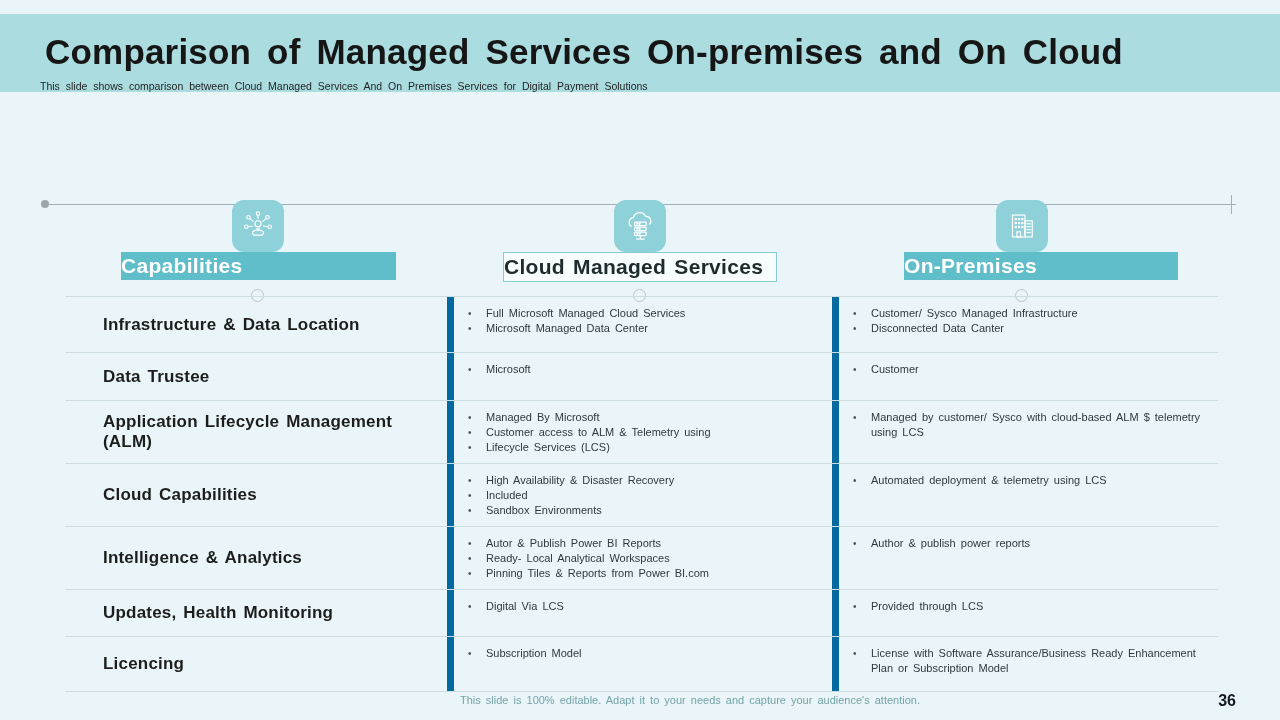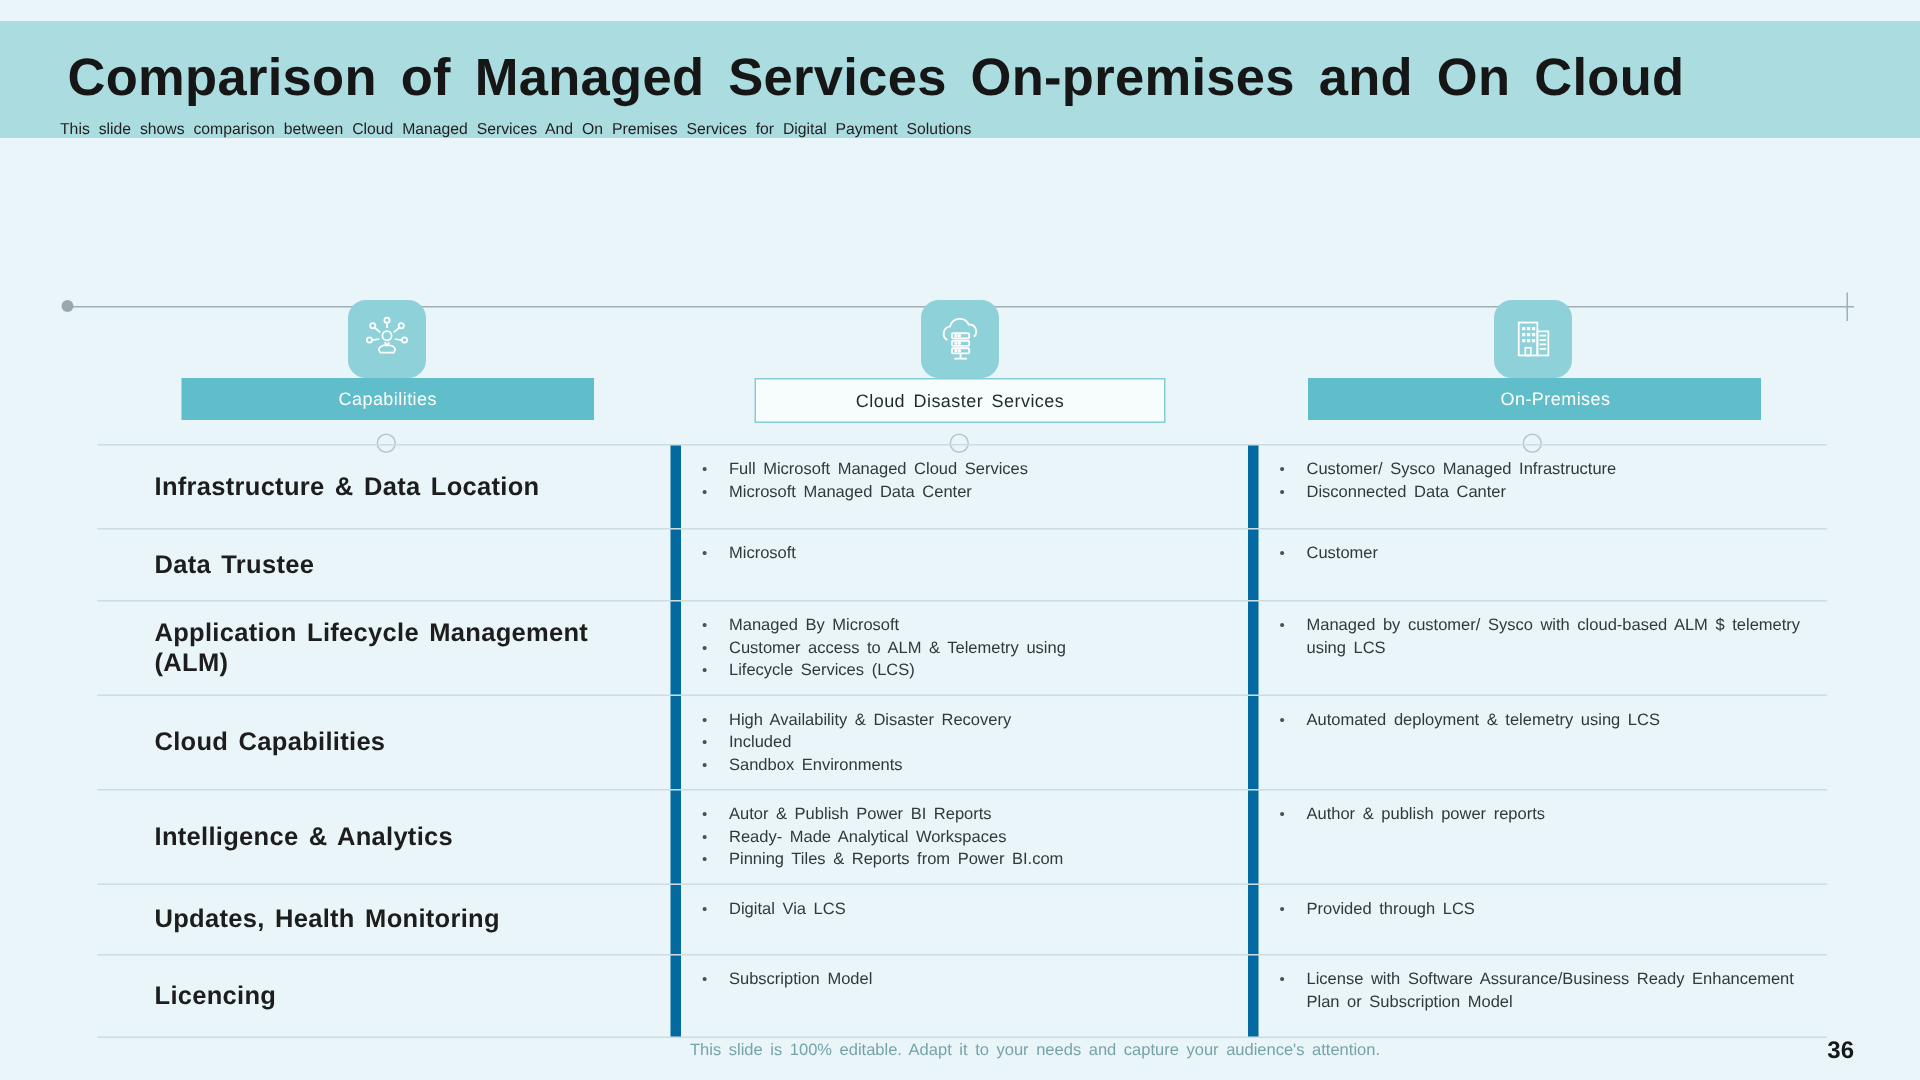--- a/index.html
+++ b/index.html
@@ -13,22 +13,22 @@
   .subtitle{position:absolute;top:80px;left:40px;font-size:10.5px;color:#1f1f1f;word-spacing:3px;}
 
   
   .tl-line{position:absolute;top:204px;left:45px;width:1191px;height:1px;background:#9fb0b5;}
   .tl-dot{position:absolute;top:200px;left:41px;width:8px;height:8px;border-radius:50%;background:#9aa7ad;}
   .tl-tick{position:absolute;top:195px;left:1231px;width:1px;height:19px;background:#9fb0b5;}
 
   
   .icon-sq{position:absolute;top:200px;width:52px;height:52px;border-radius:12px;background:#8ed1d9;
            display:flex;align-items:center;justify-content:center;}
-  .hbox{position:absolute;top:252px;height:28px;line-height:28px;text-align:center;
-        font-size:12px;font-weight:normal;letter-spacing:.3px;word-spacing:2px;}
+  .hbox{position:absolute;top:252px;height:28px;line-height:28px;
+        font-size:21px;font-weight:bold;letter-spacing:.3px;word-spacing:2px;}
   .hbox.filled{background:#5fbec9;color:#ffffff;}
   .hbox.outline{background:#f7fcfd;border:1px solid #86ccd4;color:#1d2b2d;}
   .ring{position:absolute;top:289px;width:13px;height:13px;border-radius:50%;
         border:1.5px solid #b9c6c9;background:#e9f5f8;box-sizing:border-box;}
 
   
   .table{position:absolute;top:296px;left:65px;width:1153px;border-top:1px solid #ccdde0;}
   .trow{display:grid;grid-template-columns:382px 385px 386px;border-bottom:1px solid #ccdde0;}
   .r1{min-height:55px}.r2{min-height:47px}.r3{min-height:52px}.r4{min-height:53px}
   .r5{min-height:50px}.r6{min-height:46px}.r7{min-height:54px}
@@ -90,21 +90,21 @@
       <circle cx="22.5" cy="23.2" r="0.7" fill="#fff"></circle>
         <circle cx="25.5" cy="23.2" r="0.7" fill="#fff"></circle>
       <circle cx="22.5" cy="29.7" r="0.7" fill="#fff"></circle>
         <circle cx="25.5" cy="29.7" r="0.7" fill="#fff"></circle>
       <circle cx="22.5" cy="36.2" r="0.7" fill="#fff"></circle>
         <circle cx="25.5" cy="36.2" r="0.7" fill="#fff"></circle>
       <line x1="26.5" y1="38.5" x2="26.5" y2="43"></line>
       <line x1="21" y1="43" x2="32" y2="43"></line>
     </svg>
   </div>
-  <div class="hbox outline" style="left:503px;width:272px;">Cloud Disaster Services</div>
+  <div class="hbox outline" style="left:503px;width:272px;">Cloud Managed Services</div>
   <div class="ring" style="left:633px;"></div>
 
   <div class="icon-sq" style="left:996px;">
     <svg width="38" height="38" viewBox="0 0 52 52" fill="none" stroke="#ffffff" stroke-width="1.6">
       <rect x="13" y="11" width="17" height="30"></rect>
       <rect x="16" y="15" width="3" height="3" fill="#fff" stroke="none"></rect>
       <rect x="20.5" y="15" width="3" height="3" fill="#fff" stroke="none"></rect>
       <rect x="25" y="15" width="3" height="3" fill="#fff" stroke="none"></rect>
       <rect x="16" y="20.5" width="3" height="3" fill="#fff" stroke="none"></rect>
       <rect x="20.5" y="20.5" width="3" height="3" fill="#fff" stroke="none"></rect>
@@ -113,21 +113,21 @@
       <rect x="20.5" y="26" width="3" height="3" fill="#fff" stroke="none"></rect>
       <rect x="25" y="26" width="3" height="3" fill="#fff" stroke="none"></rect>
       <rect x="19" y="34" width="5" height="7"></rect>
       <rect x="30" y="19" width="10" height="22"></rect>
       <line x1="32" y1="23" x2="38" y2="23"></line>
         <line x1="32" y1="27" x2="38" y2="27"></line>
       <line x1="32" y1="31" x2="38" y2="31"></line>
         <line x1="32" y1="35" x2="38" y2="35"></line>
     </svg>
   </div>
-  <div class="hbox filled" style="left:872px;width:274px;padding-left:28px;">On-Premises</div>
+  <div class="hbox filled" style="left:904px;width:274px;">On-Premises</div>
   <div class="ring" style="left:1015px;"></div>
 
   <div class="table">
 
     <div class="trow r1">
       <div class="cell cap">Infrastructure &amp; Data Location</div>
       <div class="cell list">
           <ul>
         <li>Full Microsoft Managed  Cloud Services</li>
         <li>Microsoft Managed  Data  Center</li>
@@ -185,21 +185,21 @@
         <li>Automated  deployment &amp; telemetry using LCS</li>
       </ul>
         </div>
     </div>
 
     <div class="trow r5">
       <div class="cell cap">Intelligence &amp; Analytics</div>
       <div class="cell list">
           <ul>
         <li>Autor &amp; Publish Power BI Reports</li>
-        <li>Ready- Made Analytical Workspaces</li>
+        <li>Ready- Local Analytical Workspaces</li>
         <li>Pinning Tiles &amp; Reports  from Power BI.com</li>
       </ul>
         </div>
       <div class="cell list">
           <ul>
         <li>Author &amp;  publish power reports</li>
       </ul>
         </div>
     </div>
 

